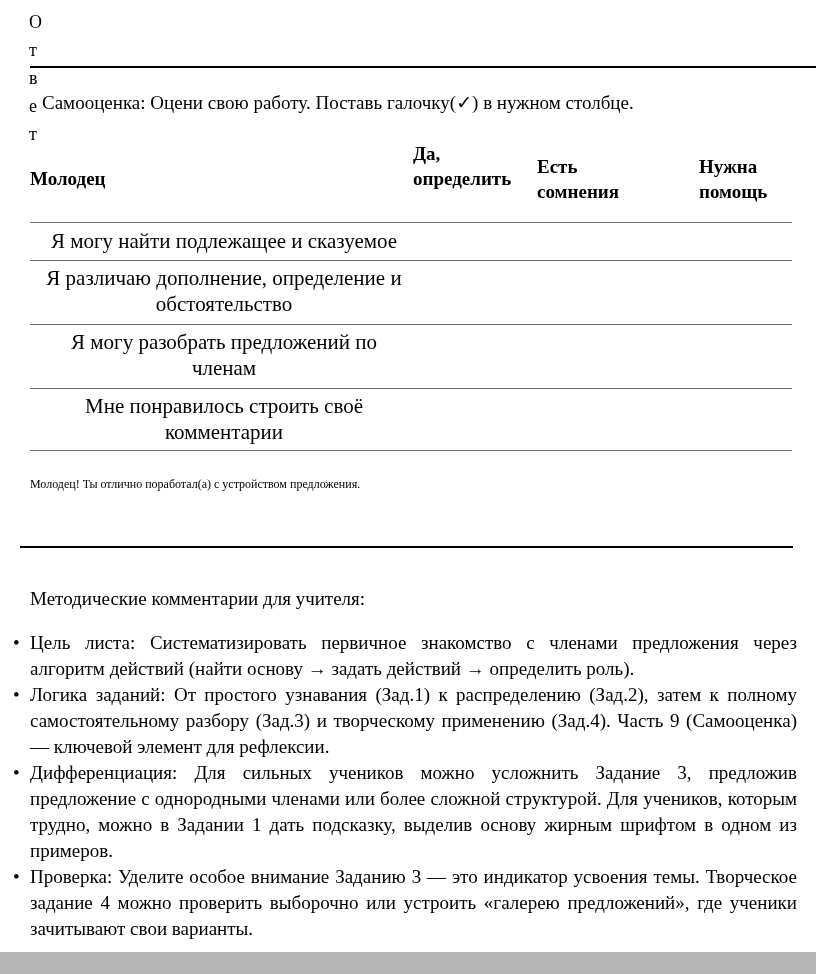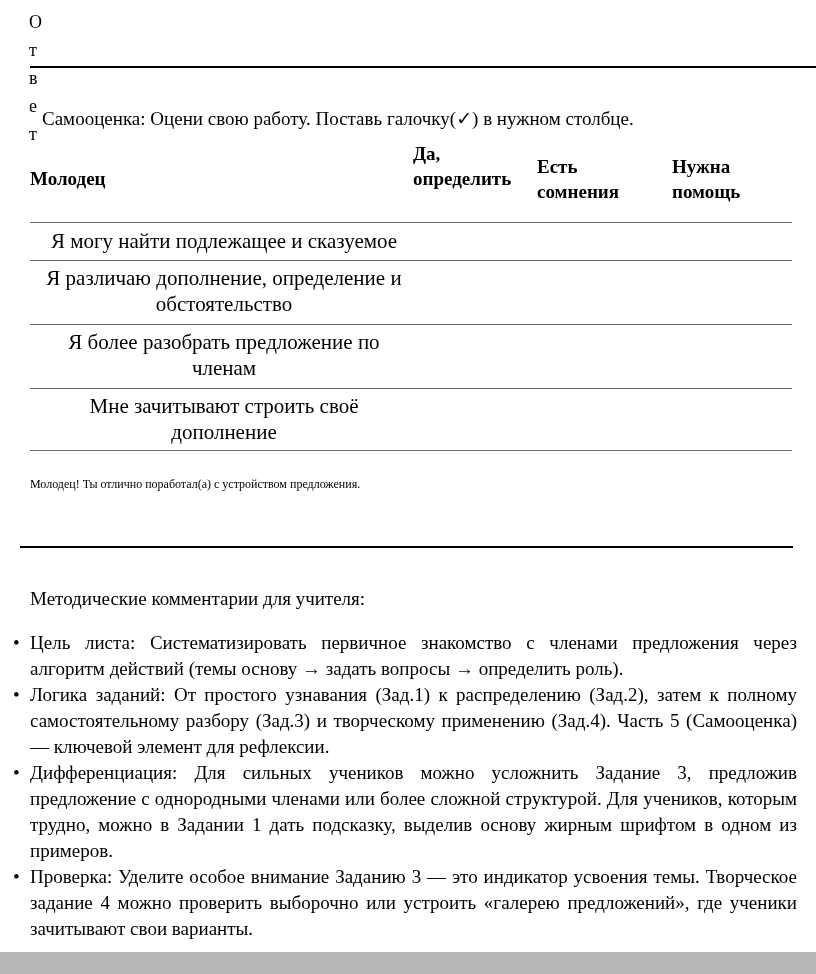--- a/index.html
+++ b/index.html
@@ -32,33 +32,32 @@
     width: 786px;
     height: 2px;
     background: #000000;
   }
   .intro {
     position: absolute;
     left: 42px;
     top: 91px;
     font-size: 19px;
     white-space: nowrap;
-    margin-top: 16px;
   }
   .th {
     position: absolute;
     font-weight: bold;
     font-size: 19px;
     line-height: 25px;
   }
   .th span { display: block; }
   .th-criterion { left: 30px; top: 166px; }
   .th-yes      { left: 413px; top: 141px; }
   .th-doubt    { left: 537px; top: 154px; }
-  .th-help     { left: 672px; top: 154px; }
+  .th-help     { left: 699px; top: 154px; }
   .row-line {
     position: absolute;
     left: 30px;
     width: 762px;
     height: 1px;
     background: #6e6e6e;
   }
   .row-text {
     position: absolute;
     left: 30px;
@@ -161,37 +160,37 @@
   <div class="row-text" style="top:229px">
     <span>Я могу найти подлежащее и сказуемое</span>
   </div>
 
   <div class="row-text" style="top:266px">
     <span>Я различаю дополнение, определение и</span>
     <span>обстоятельство</span>
   </div>
 
   <div class="row-text" style="top:330px">
-    <span>Я более разобрать предложение по</span>
+    <span>Я могу разобрать предложений по</span>
     <span>членам</span>
   </div>
 
   <div class="row-text" style="top:394px">
-    <span>Мне зачитывают строить своё</span>
-    <span>дополнение</span>
+    <span>Мне понравилось строить своё</span>
+    <span>комментарии</span>
   </div>
 
   <div class="praise">Молодец! Ты отлично поработал(а) с устройством предложения.</div>
 
   <div class="rule-mid"></div>
 
   <div class="notes-title">Методические комментарии для учителя:</div>
 
   <div class="bullets">
-    <div class="bullet">Цель листа: Систематизировать первичное знакомство с членами предложения через алгоритм действий (темы основу → задать вопросы → определить роль).</div>
-    <div class="bullet">Логика заданий: От простого узнавания (Зад.1) к распределению (Зад.2), затем к полному самостоятельному разбору (Зад.3) и творческому применению (Зад.4). Часть 5 (Самооценка) — ключевой элемент для рефлексии.</div>
+    <div class="bullet">Цель листа: Систематизировать первичное знакомство с членами предложения через алгоритм действий (найти основу → задать действий → определить роль).</div>
+    <div class="bullet">Логика заданий: От простого узнавания (Зад.1) к распределению (Зад.2), затем к полному самостоятельному разбору (Зад.3) и творческому применению (Зад.4). Часть 9 (Самооценка) — ключевой элемент для рефлексии.</div>
     <div class="bullet">Дифференциация: Для сильных учеников можно усложнить Задание 3, предложив предложение с однородными членами или более сложной структурой. Для учеников, которым трудно, можно в Задании 1 дать подсказку, выделив основу жирным шрифтом в одном из примеров.</div>
     <div class="bullet">Проверка: Уделите особое внимание Заданию 3 — это индикатор усвоения темы. Творческое задание 4 можно проверить выборочно или устроить «галерею предложений», где ученики зачитывают свои варианты.</div>
   </div>
 
   <div class="desk-strip"></div>
 
 </div>
 
 </body></html>

